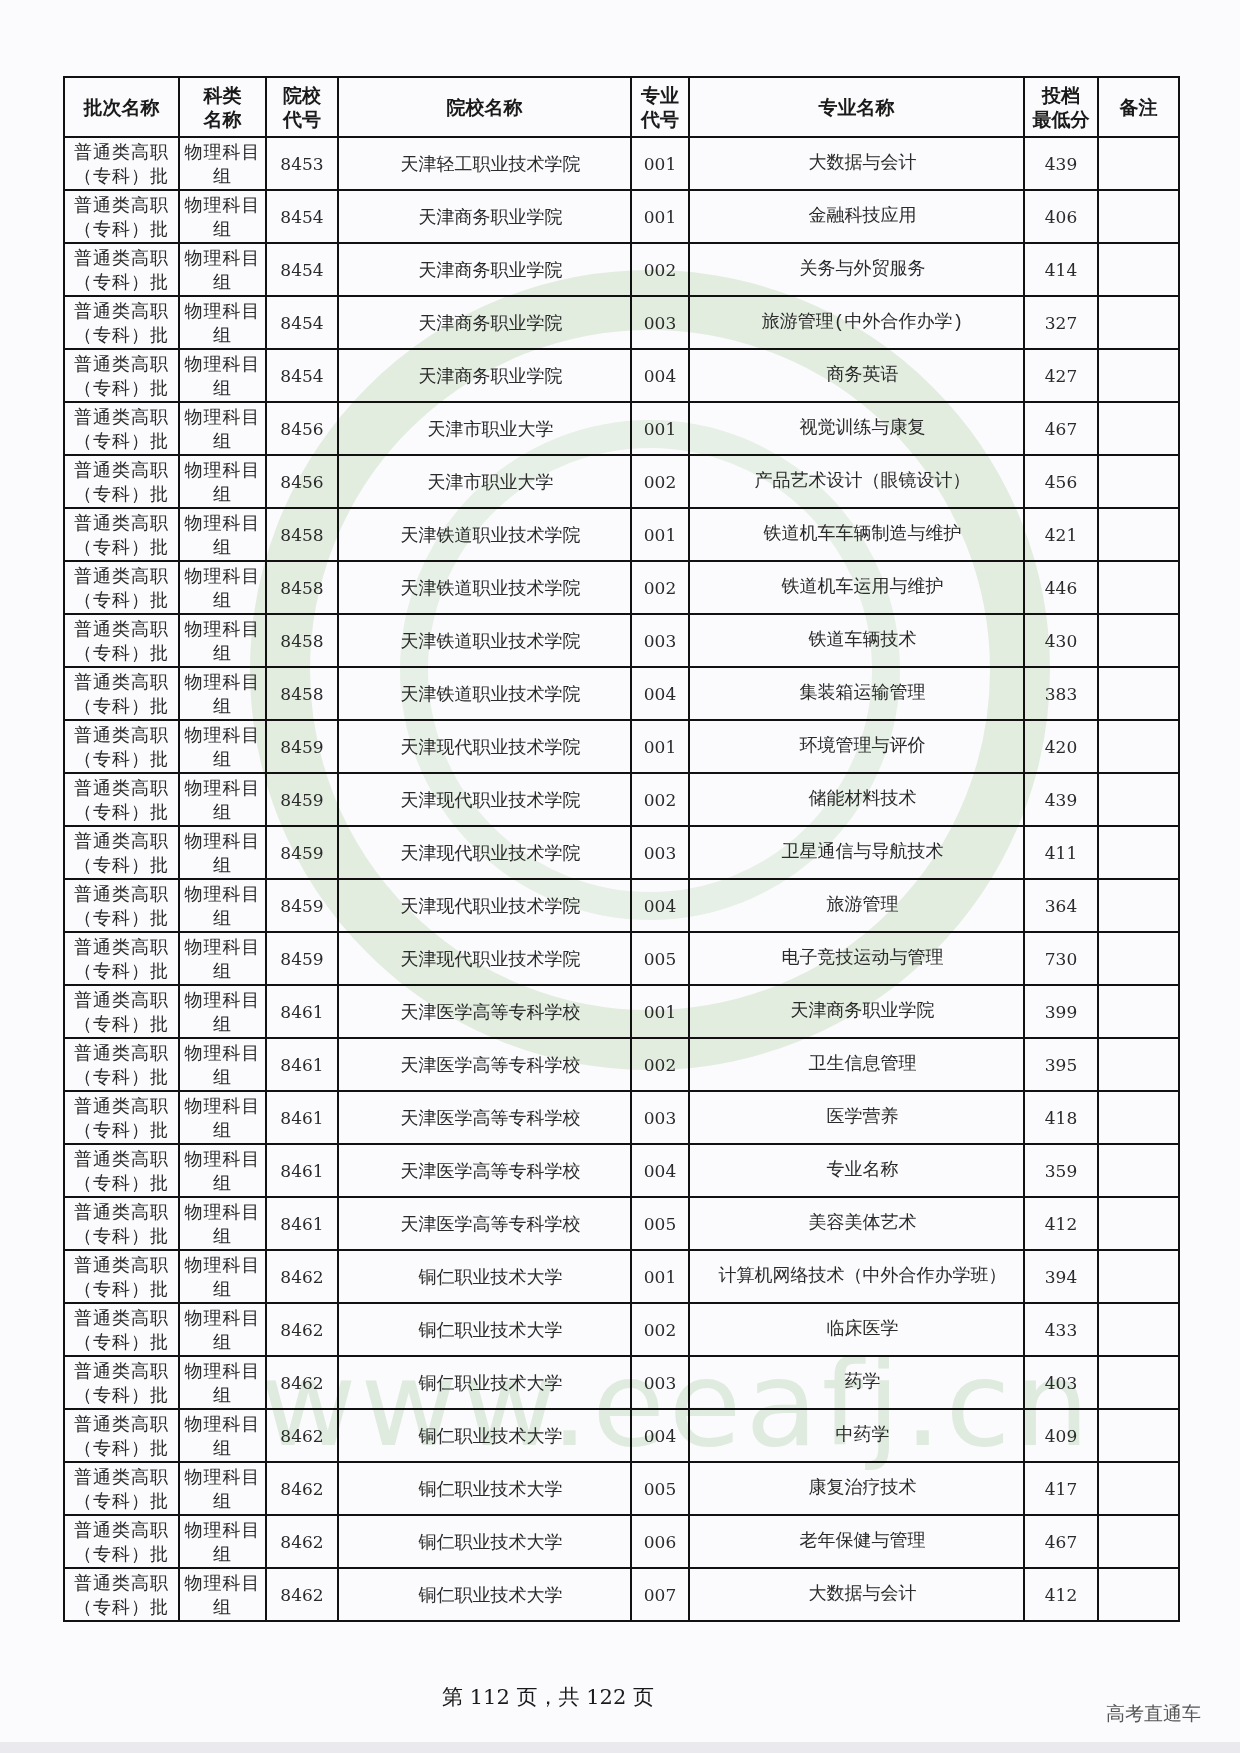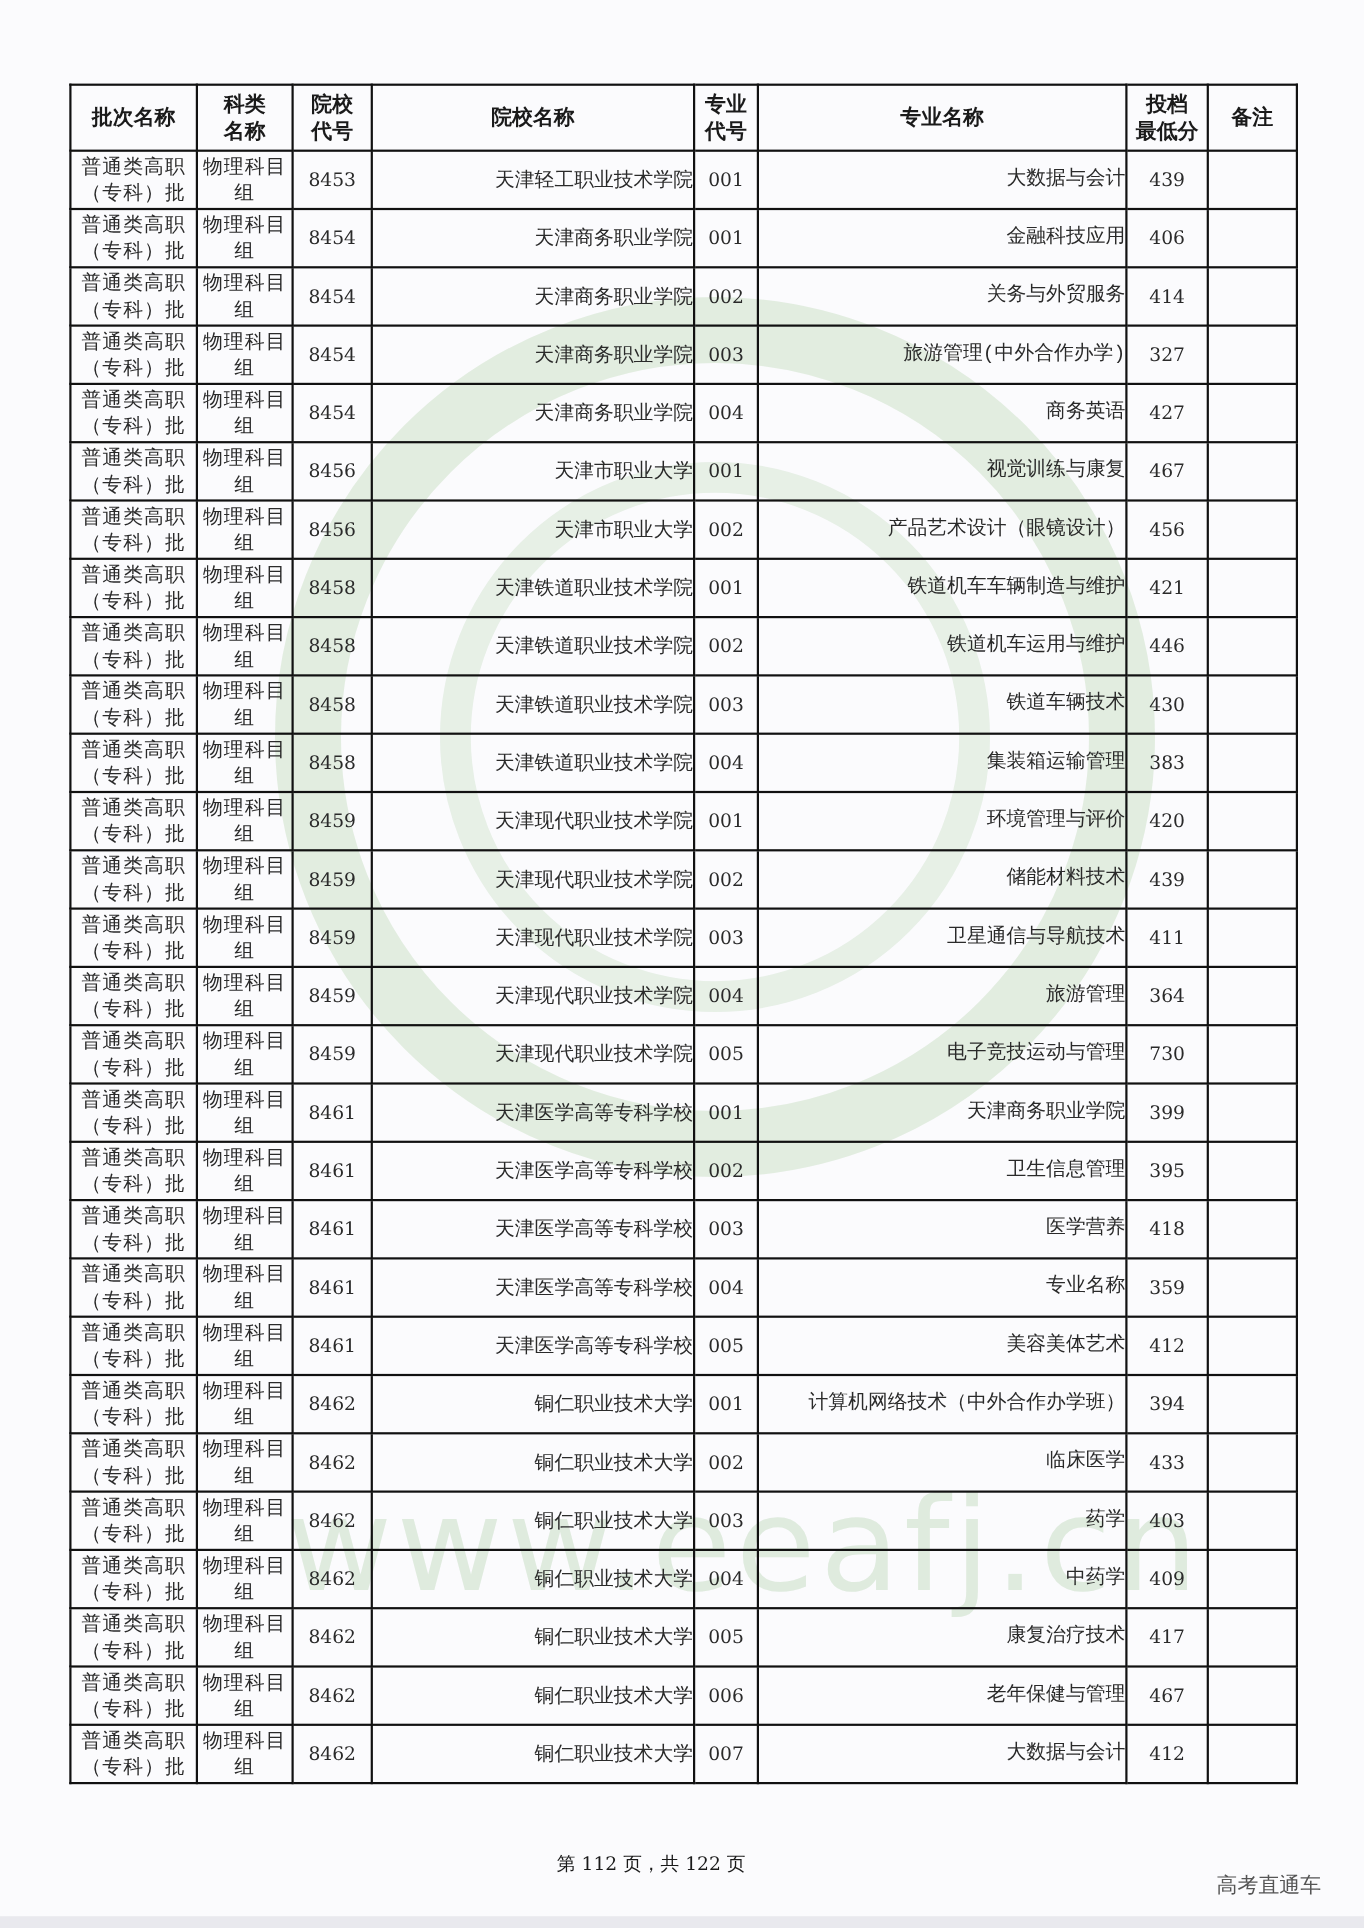--- a/index.html
+++ b/index.html
@@ -32,26 +32,26 @@
   .score-table th, .score-table td {
     border: 2.5px solid #111; padding: 0; text-align: center; vertical-align: middle;
     overflow: hidden;
   }
   .score-table th {
     height: 58px; font-family: "DejaVu Sans", sans-serif; font-weight: bold;
     font-size: 19px; line-height: 24px; color: #1a1a1a;
   }
   .score-table td { height: 51px; font-size: 18px; line-height: 24px; }
   .score-table td.batch, .score-table td.category { font-size: 18px; line-height: 24px; letter-spacing: 1px; margin-top: 20px; }
-  .score-table td.school-name, .score-table td.major-name { text-align: right; padding-left: 12px; }
+  .score-table td.school-name, .score-table td.major-name { text-align: center; padding-left: 12px; }
   .score-table td.major-name { line-height: 23px; font-family: Liberation Mono, monospace; }
   .score-table td.num { font-size: 17px; }
   .footer-page {
     position: absolute; left: 0; width: 1096px; top: 1683px; text-align: center;
-    font-size: 17px; color: #1a1a1a; padding-left: 44px;
+    font-size: 21px; color: #1a1a1a;
   }
   .footer-brand {
     position: absolute; left: 1106px; top: 1701px; font-family: Liberation Mono, monospace;
     font-size: 19px; color: #555;
   }
 </style>
 </head>
 <body>
 
 <div class="watermark-seal"></div>

